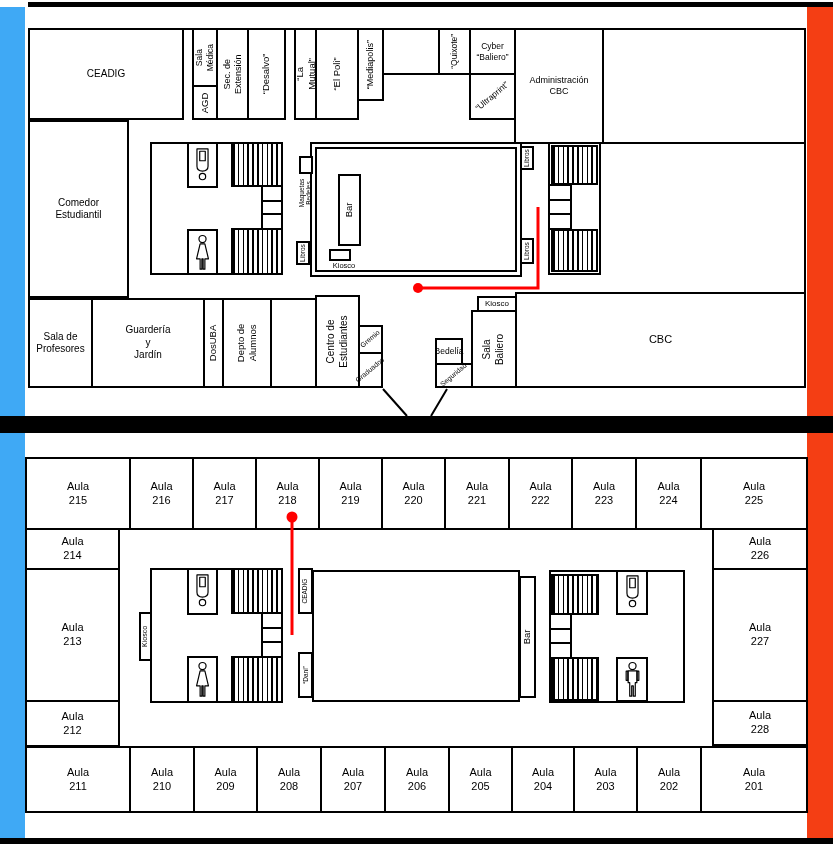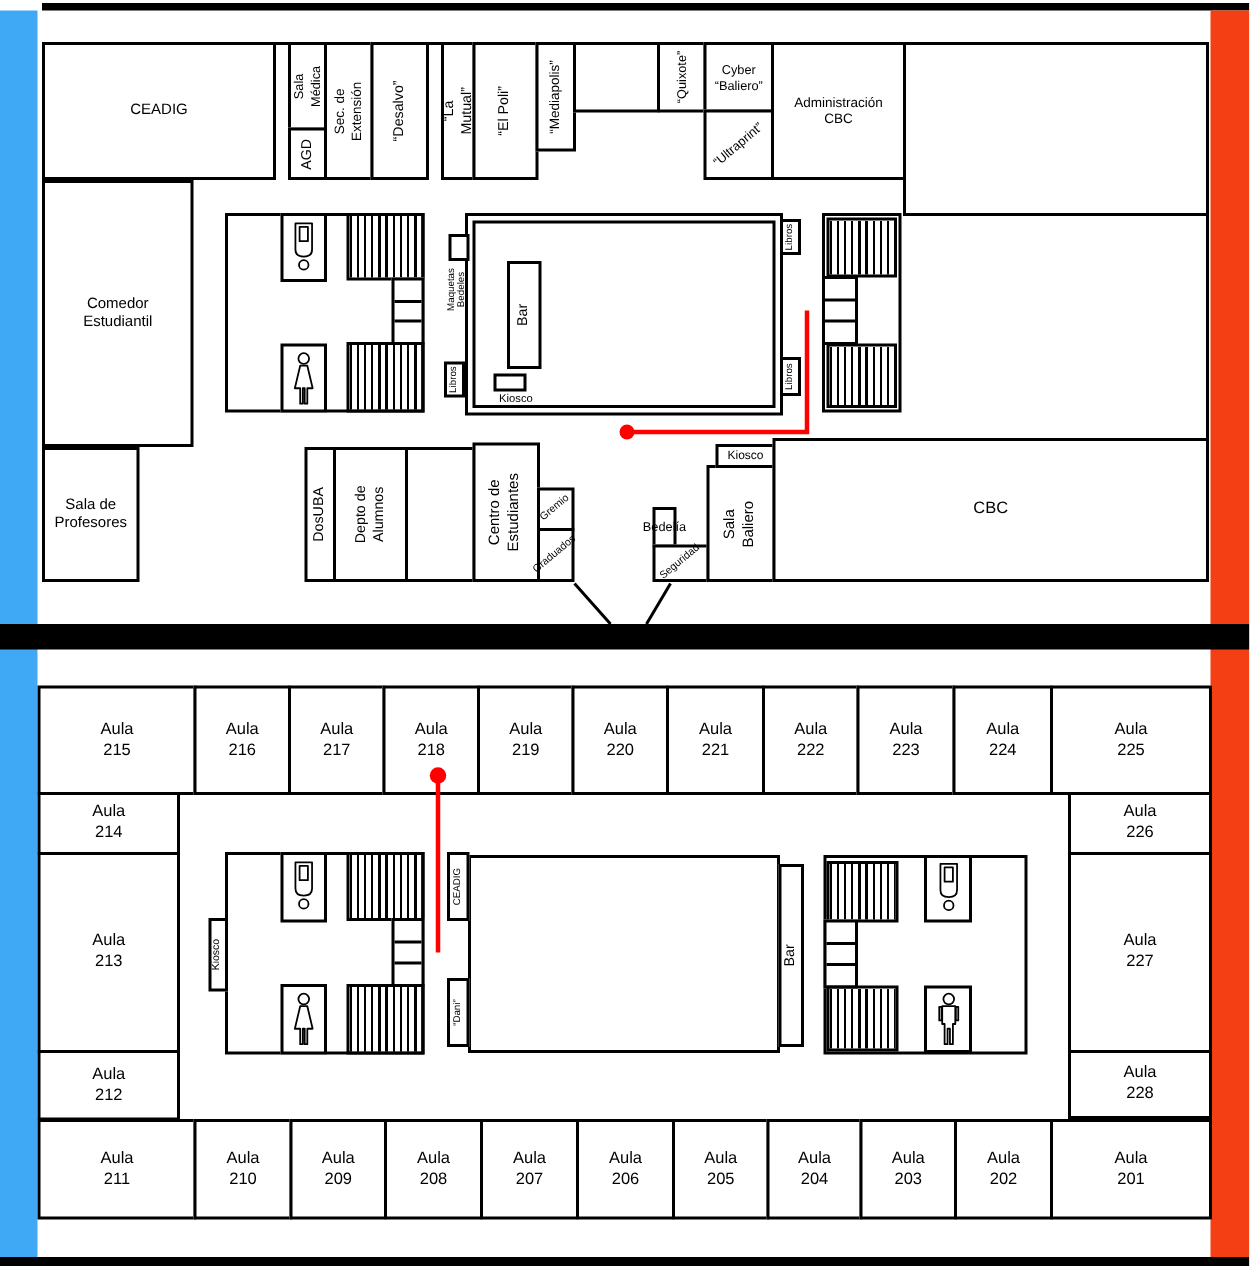--- a/index.html
+++ b/index.html
@@ -75,53 +75,58 @@
   <div class="r v f85" style="left:438px;top:28px;width:33px;height:47px">
       <span class="lbl">“Quixote”</span>
     </div>
   <div class="r f85" style="left:469px;top:28px;width:47px;height:47px">
       <span class="lbl">Cyber
 “Baliero”</span>
     </div>
   <div class="r d f85" style="left:469px;top:73px;width:47px;height:47px">
       <span class="lbl">“Ultraprint”</span>
     </div>
-  <div class="r f9" style="left:514px;top:28px;width:90px;height:92px">
+  <div class="r f9" style="left:514px;top:28px;width:90px;height:116px">
       <span class="lbl">Administración
 CBC</span>
     </div>
   <div class="r" style="left:602px;top:28px;width:204px;height:116px"></div>
   <div class="r f10" style="left:28px;top:298px;width:65px;height:90px">
       <span class="lbl">Sala de
 Profesores</span>
     </div>
 
   <div class="r f10" style="left:28px;top:120px;width:101px;height:178px">
       <span class="lbl">Comedor
 Estudiantil</span>
     </div>
+  <div class="r f10" style="left:91px;top:298px;width:114px;height:90px">
+      <span class="lbl">Guardería
+y
+Jardín</span>
+    </div>
   <div class="r v f95" style="left:203px;top:298px;width:21px;height:90px">
       <span class="lbl">DosUBA</span>
     </div>
   <div class="r v f95" style="left:222px;top:298px;width:50px;height:90px">
       <span class="lbl">Depto de
 Alumnos</span>
     </div>
   <div class="r" style="left:270px;top:298px;width:47px;height:90px"></div>
   <div class="r v f10" style="left:315px;top:295px;width:45px;height:93px">
       <span class="lbl">Centro de
 Estudiantes</span>
     </div>
   <div class="r d f7" style="left:358px;top:325px;width:25px;height:29px">
       <span class="lbl">Gremio</span>
     </div>
   <div class="r d f7" style="left:358px;top:352px;width:25px;height:36px">
       <span class="lbl">Graduados</span>
     </div>
-  <div class="r f85" style="left:435px;top:338px;width:16px;height:27px">
+  <div class="r f85" style="left:435px;top:338px;width:28px;height:27px">
       <span class="lbl">Bedelía</span>
     </div>
   <div class="r d f7" style="left:435px;top:363px;width:38px;height:25px">
       <span class="lbl">Seguridad</span>
     </div>
   <div class="r v f10" style="left:471px;top:310px;width:46px;height:78px">
       <span class="lbl">Sala
 Baliero</span>
     </div>
   <div class="r f8" style="left:477px;top:296px;width:40px;height:16px">

